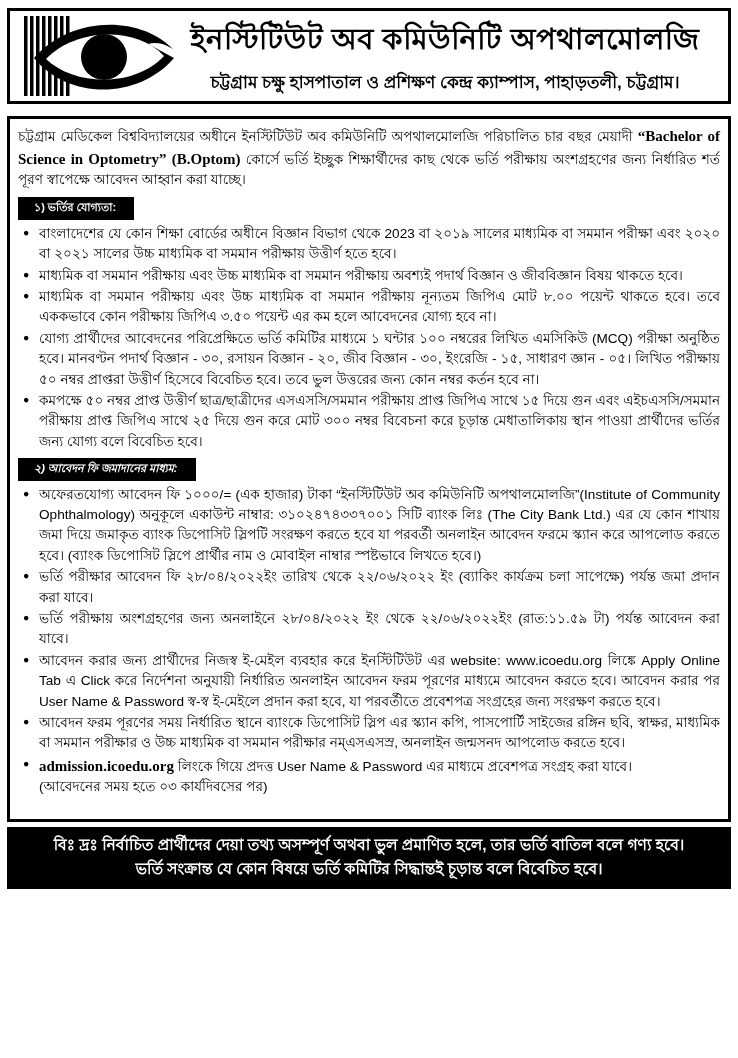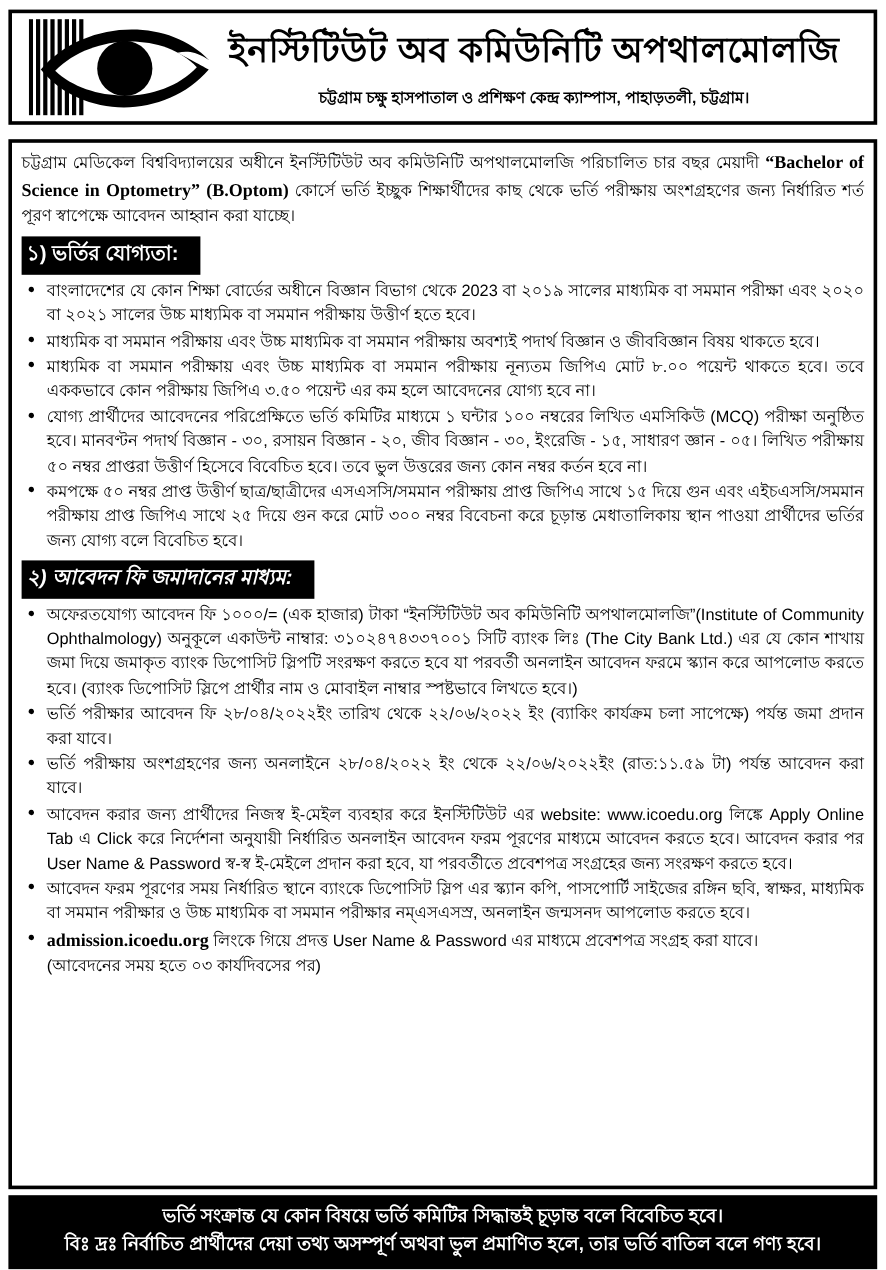--- a/index.html
+++ b/index.html
@@ -1,47 +1,47 @@
 <!DOCTYPE html>
 <html><head>
 <meta charset="utf-8">
 <style>
   * { margin:0; padding:0; box-sizing:border-box; }
   html,body { background:#ffffff; }
   body { font-family:"Liberation Sans","DejaVu Sans",sans-serif; color:#000; }
   .page {
-    width:738px; height:1058px; overflow:hidden; background:#fff;
+    width:738px; height:889px; overflow:hidden; background:#fff;
     padding:8px 7px 0 7px; display:flex; flex-direction:column;
   }
   
   .header-box {
     border:3px solid #000; display:flex; align-items:center;
     padding:6px 10px 6px 14px; height:96px; flex:0 0 auto;
   }
   .logo-wrap { flex:0 0 158px; display:flex; align-items:center; }
   .header-text { flex:1; text-align:center; padding-right:10px; }
   .inst-title { font-size:29px; font-weight:bold; letter-spacing:.5px; }
-  .inst-sub { font-size:13px; font-weight:bold; margin-top:4px; }
+  .inst-sub { font-size:17px; font-weight:bold; margin-top:4px; }
   
   .banner {
     background:#000; color:#fff; text-align:center; font-weight:bold;
     font-size:30px; padding:9px 0 13px 0; margin-top:5px; flex:0 0 auto;
   }
   
   .body-box {
     border:3px solid #000; margin-top:12px; padding:6px 8px 4px 8px;
     flex:1 1 auto; overflow:hidden; font-size:13.6px; line-height:1.5;
   }
   .intro { text-align:justify; margin-bottom:2px; }
   .en { font-family:"Liberation Serif","DejaVu Serif",serif; }
   .b  { font-weight:bold; }
   .big-en { font-size:15px; }
   .sec-h {
     display:inline-block; background:#000; color:#fff; font-weight:bold;
-    font-size:17px; padding:2px 18px 4px 4px; margin:5px 0 4px 0;
+    font-size:11px; padding:2px 18px 4px 16px; margin:5px 0 4px 0;
   }
   .sec-h.slant { font-style:italic; }
   .bullet { position:relative; padding-left:21px; text-align:justify; margin-bottom:1px; }
   .dot { position:absolute; left:5px; top:1px; font-size:10.5px; }
   
   .footer {
     background:#000; color:#fff; text-align:center; font-weight:bold;
     font-size:15.5px; line-height:1.55; padding:6px 4px 8px 4px;
     margin-top:5px; flex:0 0 auto;
   }
@@ -148,17 +148,17 @@
     
     
     
     
 
     
     
   </div>
 
   <div class="footer">
+    <div>বিঃ দ্রঃ নির্বাচিত প্রার্থীদের দেয়া তথ্য অসম্পূর্ণ অথবা ভুল প্রমাণিত হলে, তার ভর্তি বাতিল বলে গণ্য হবে।</div>
     <div>ভর্তি সংক্রান্ত যে কোন বিষয়ে ভর্তি কমিটির সিদ্ধান্তই চূড়ান্ত বলে বিবেচিত হবে।</div>
-    <div>বিঃ দ্রঃ নির্বাচিত প্রার্থীদের দেয়া তথ্য অসম্পূর্ণ অথবা ভুল প্রমাণিত হলে, তার ভর্তি বাতিল বলে গণ্য হবে।</div>
   </div>
 
 </div>
 
 </body></html>

